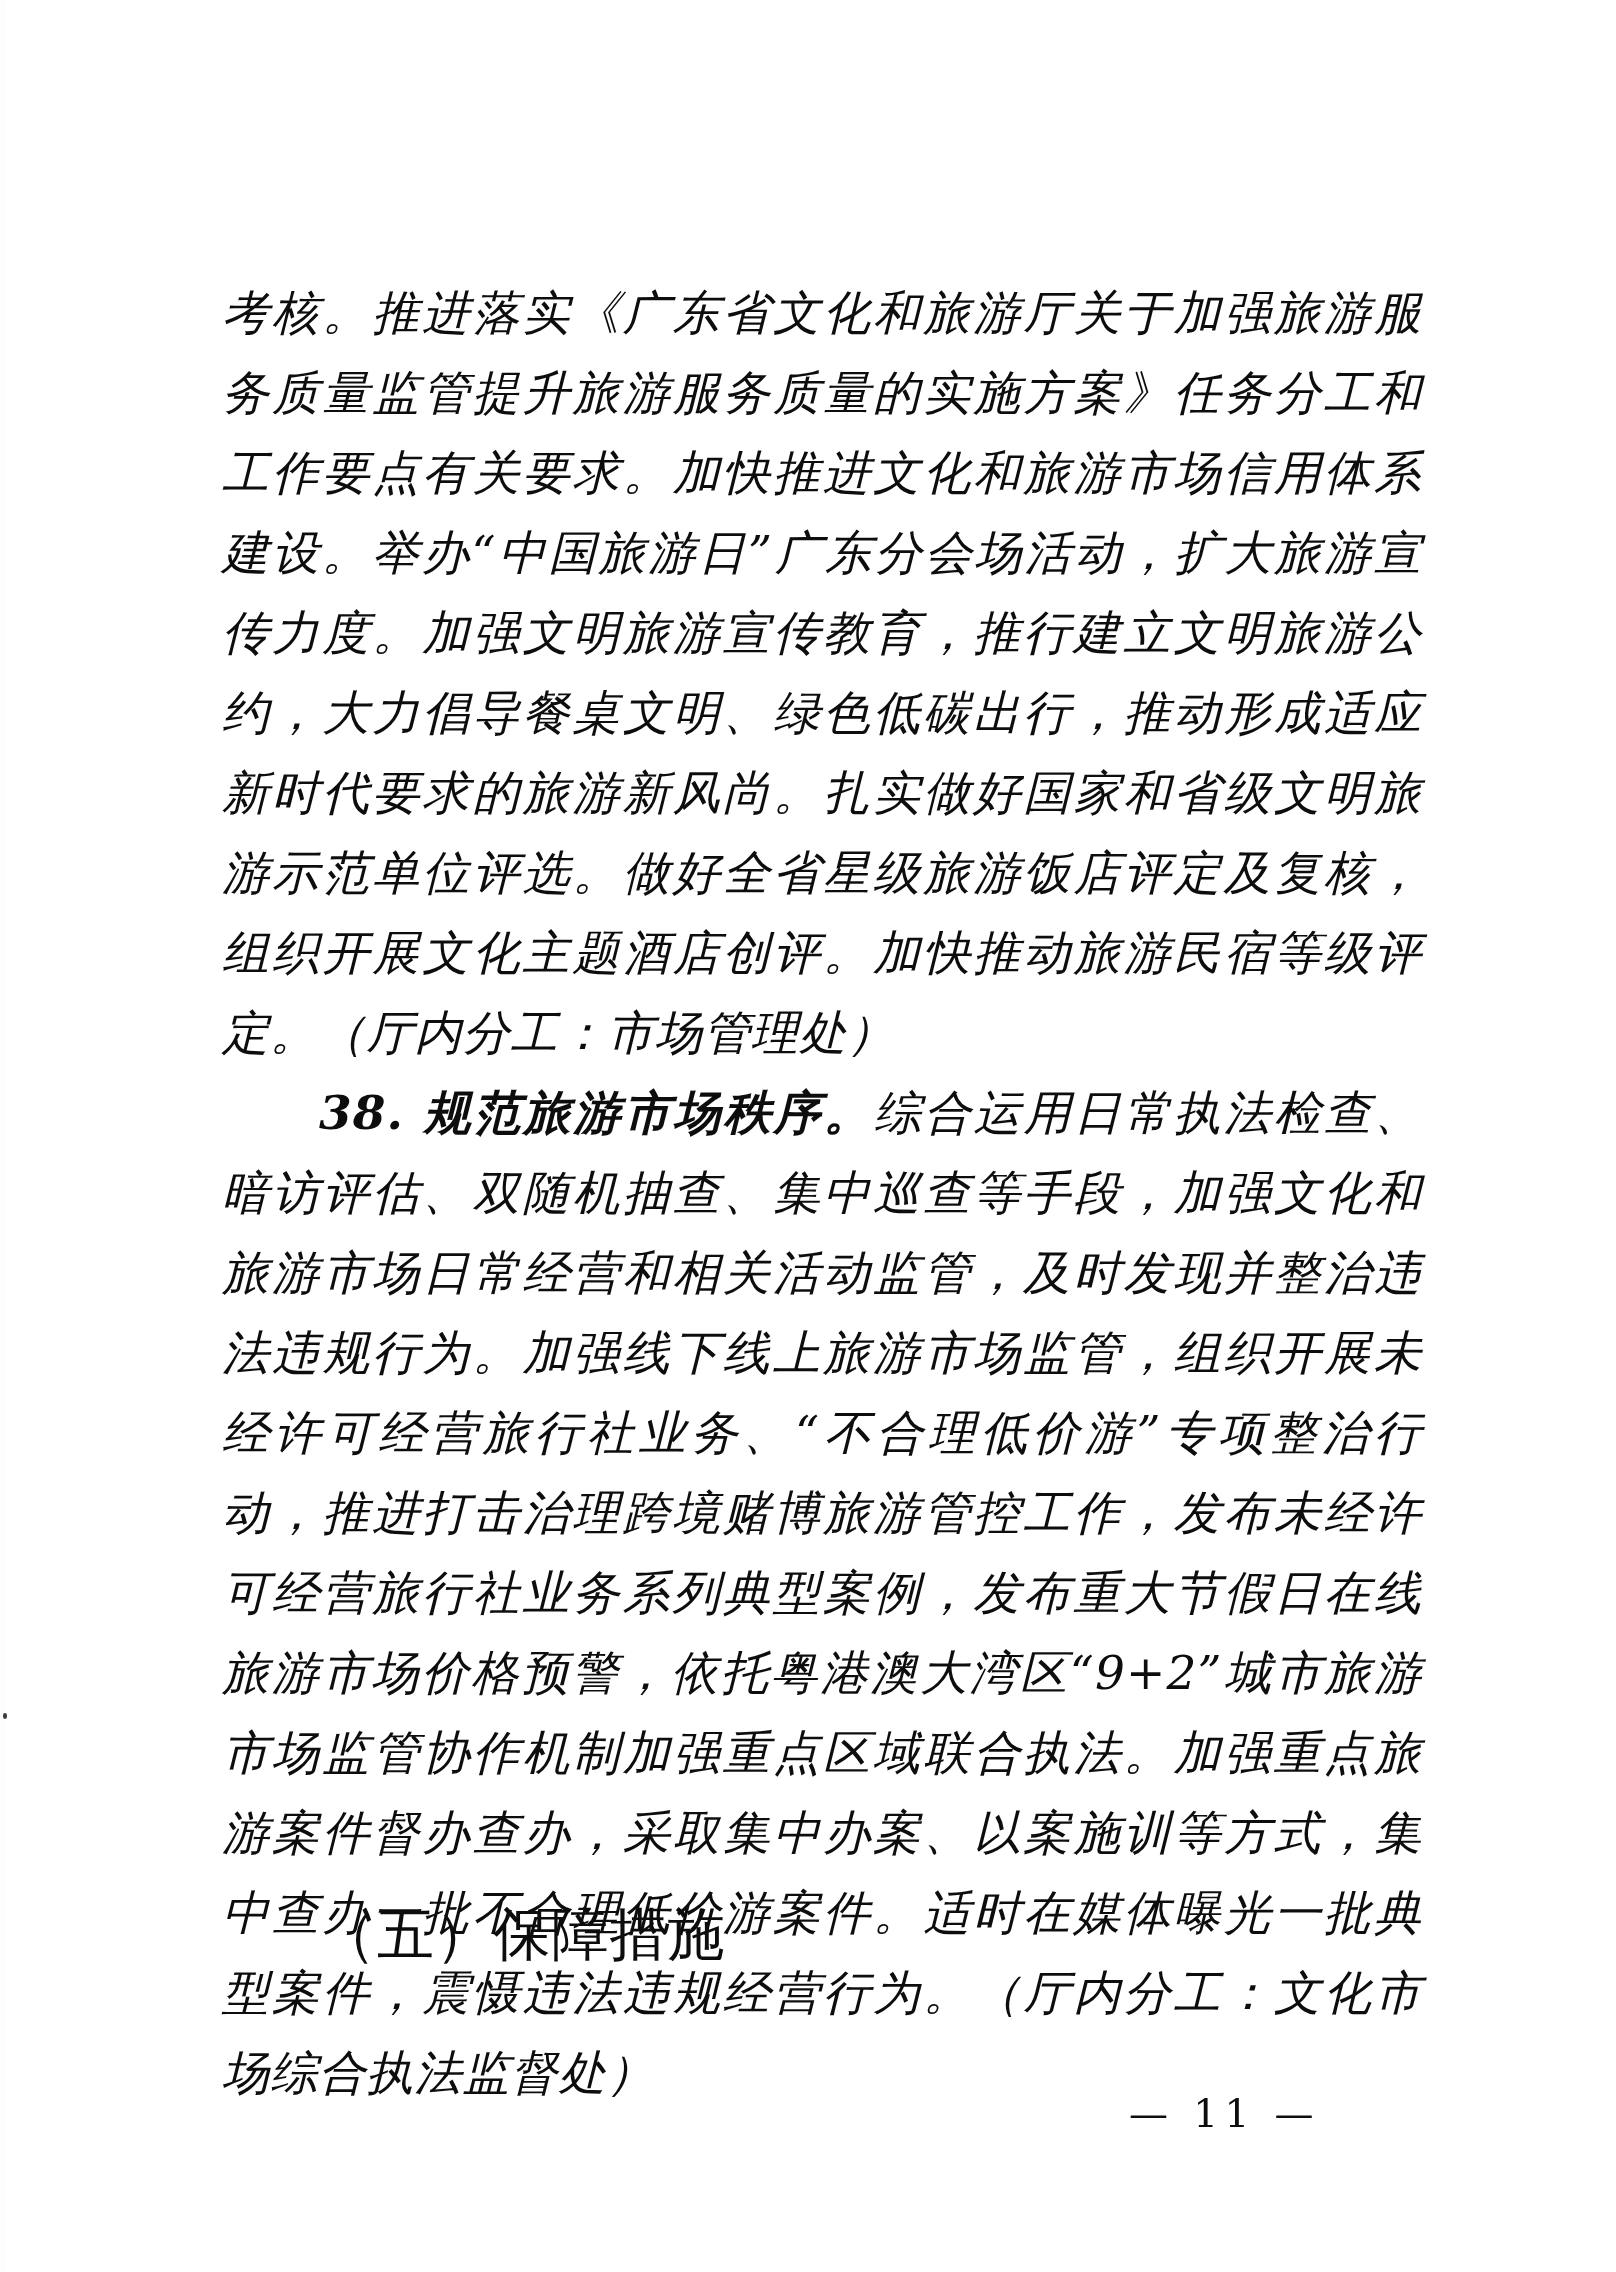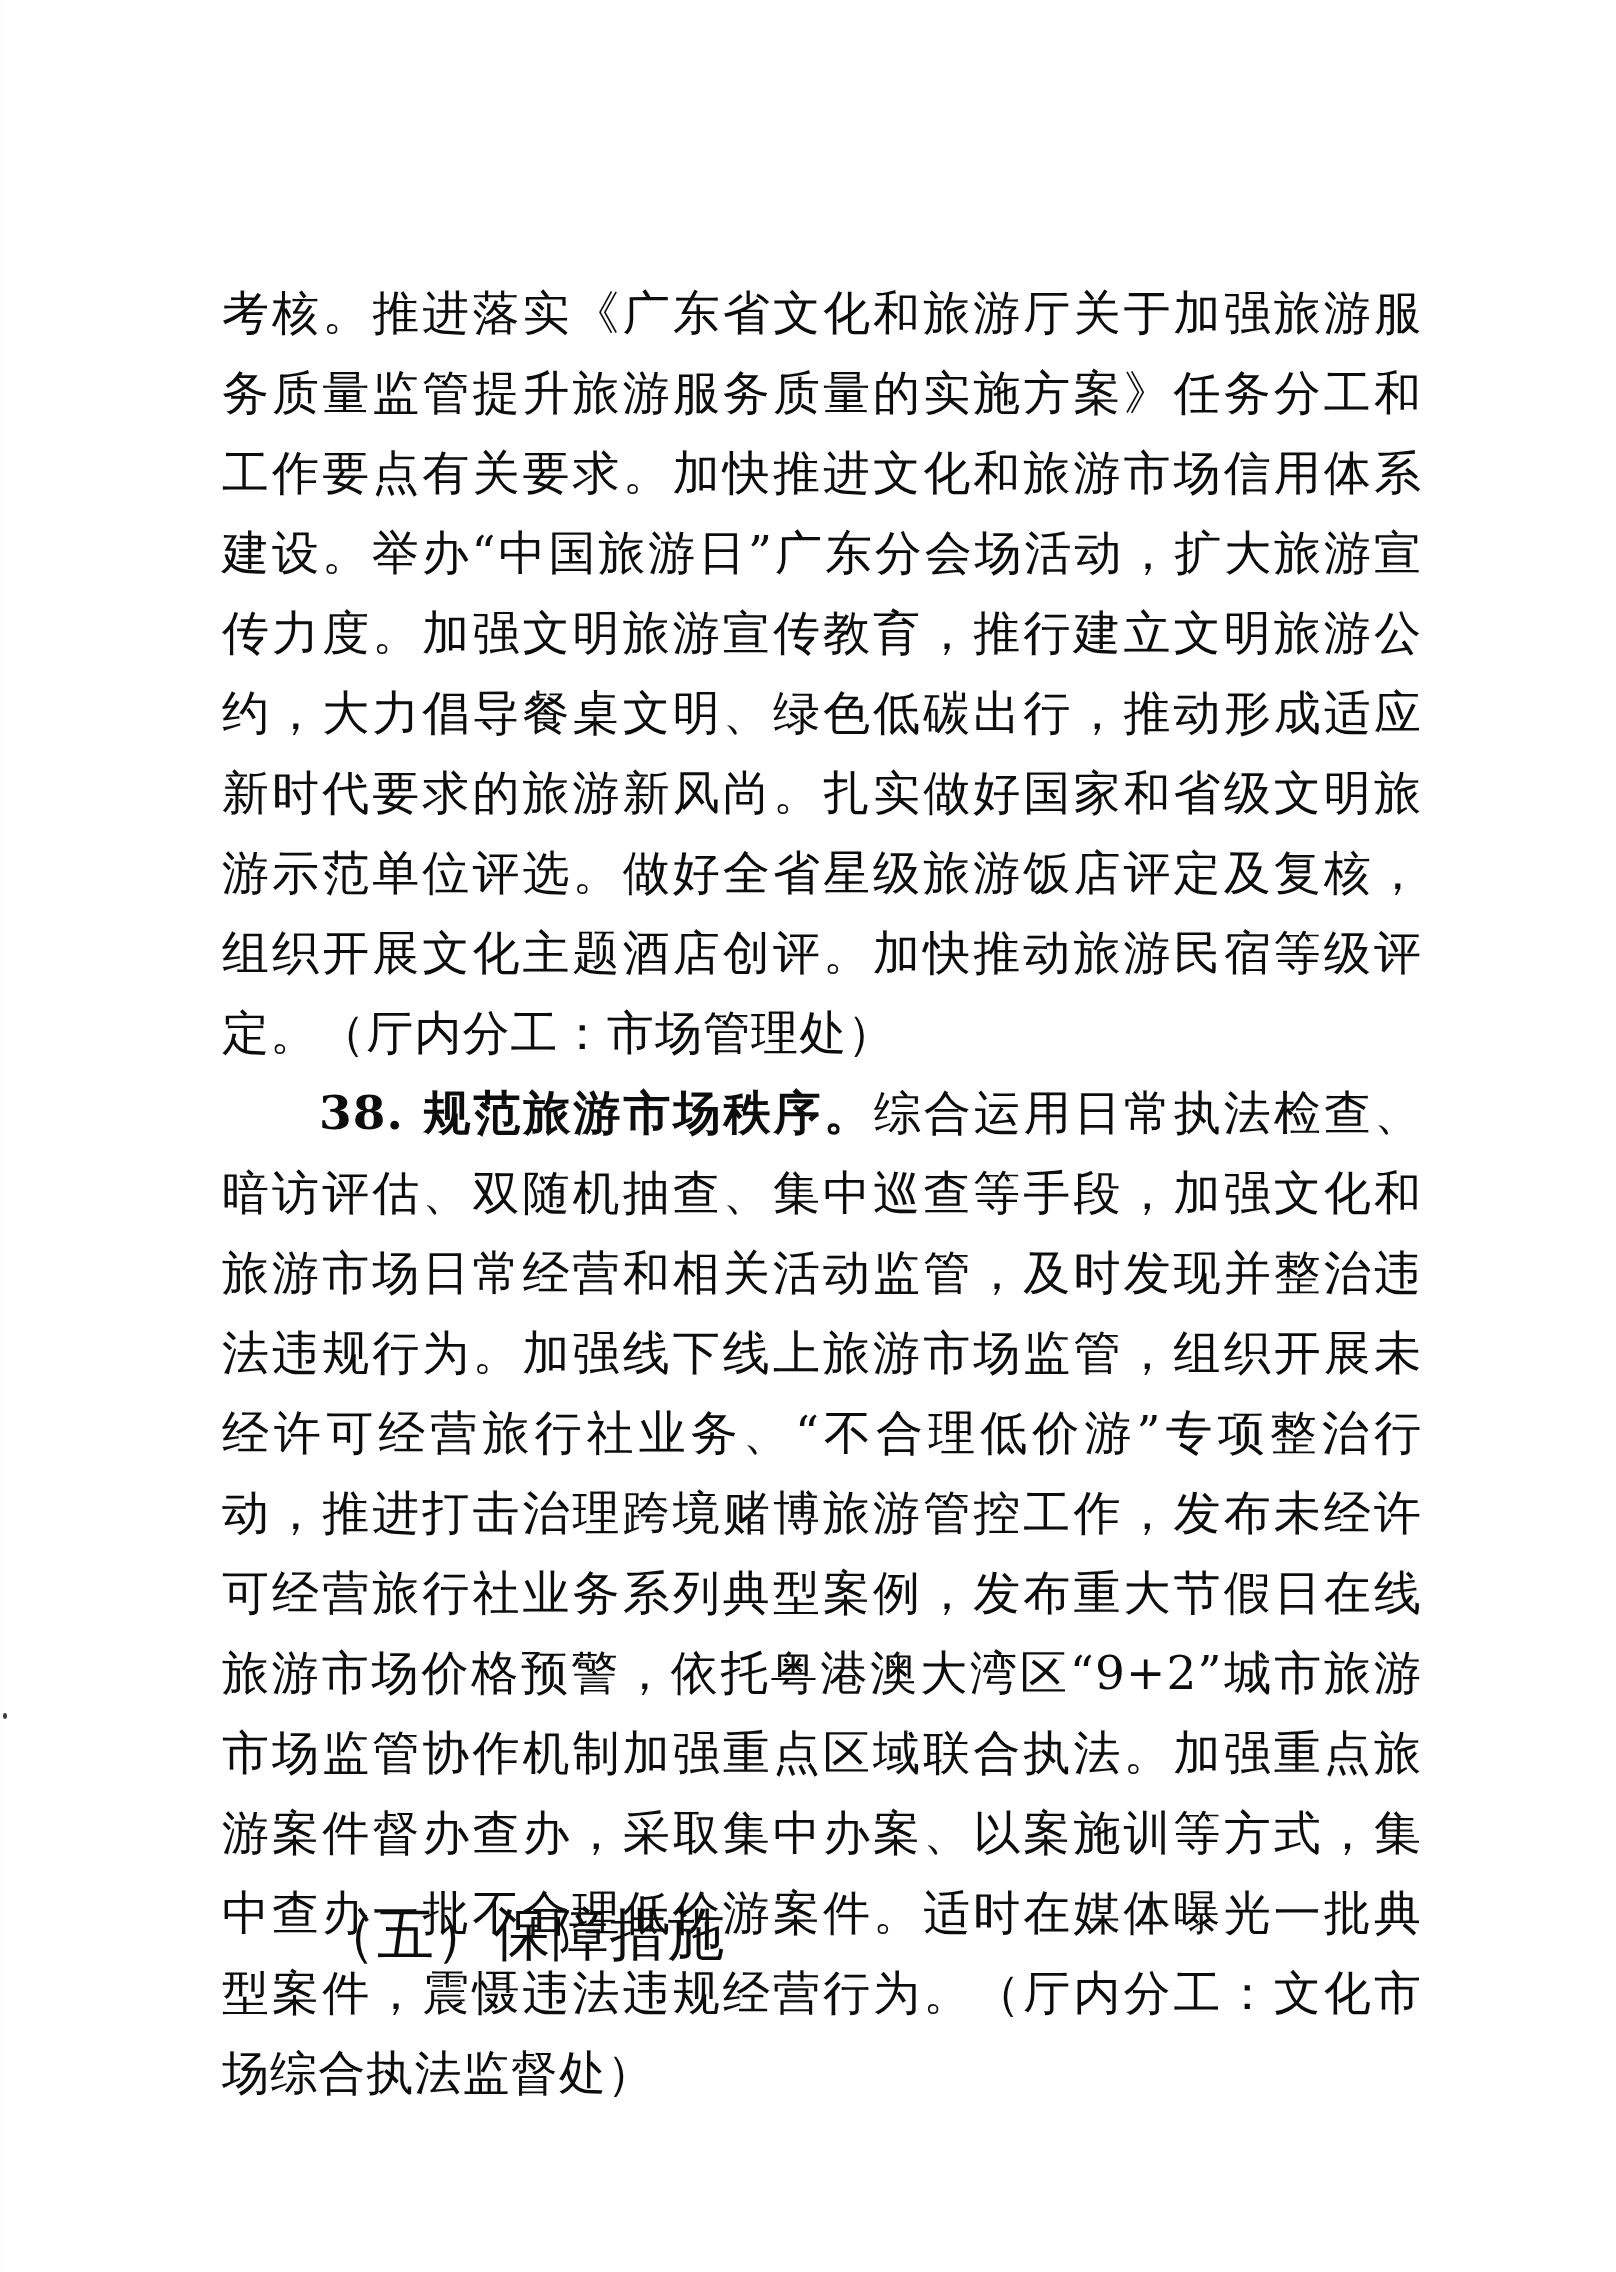--- a/index.html
+++ b/index.html
@@ -49,20 +49,21 @@
     margin: 0 0 0 0;
     color: #0d0d0d;
     font-size: 47px;
     line-height: 80px;
     letter-spacing: 1.1px;
     text-align: justify;
     text-justify: inter-character;
     font-family: "DejaVu Serif", "Liberation Serif", serif;
     font-weight: 400;
     word-break: break-all;
+    font-style: italic;
   }
   .para.indent {
     text-indent: 97px;
   }
   .para + .para {
     margin-top: 0;
   }
   .lead-bold {
     font-weight: 700;
   }
@@ -108,15 +109,16 @@
   <div class="text-body">
 
     <p class="para"><span>考核。推进落实《广东省文化和旅游厅关于加强旅游服务质量监管提升旅游服务质量的实施方案》任务分工和工作要点有关要求。加快推进文化和旅游市场信用体系建设。举办“中国旅游日”广东分会场活动，扩大旅游宣传力度。加强文明旅游宣传教育，推行建立文明旅游公约，大力倡导餐桌文明、绿色低碳出行，推动形成适应新时代要求的旅游新风尚。扎实做好国家和省级文明旅游示范单位评选。做好全省星级旅游饭店评定及复核，组织开展文化主题酒店创评。加快推动旅游民宿等级评定。（厅内分工：市场管理处）</span></p>
 
     <p class="para indent"><span class="lead-bold">38. 规范旅游市场秩序。</span><span>综合运用日常执法检查、暗访评估、双随机抽查、集中巡查等手段，加强文化和旅游市场日常经营和相关活动监管，及时发现并整治违法违规行为。加强线下线上旅游市场监管，组织开展未经许可经营旅行社业务、“不合理低价游”专项整治行动，推进打击治理跨境赌博旅游管控工作，发布未经许可经营旅行社业务系列典型案例，发布重大节假日在线旅游市场价格预警，依托粤港澳大湾区“9+2”城市旅游市场监管协作机制加强重点区域联合执法。加强重点旅游案件督办查办，采取集中办案、以案施训等方式，集中查办一批不合理低价游案件。适时在媒体曝光一批典型案件，震慑违法违规经营行为。（厅内分工：文化市场综合执法监督处）</span></p>
 
   </div>
 
   <div class="section-heading"><span>（五）保障措施</span></div>
 
+  <div class="page-number"><span class="page-number-inner">— 11 —</span></div>
 
 </div>
 
 
 </body></html>

